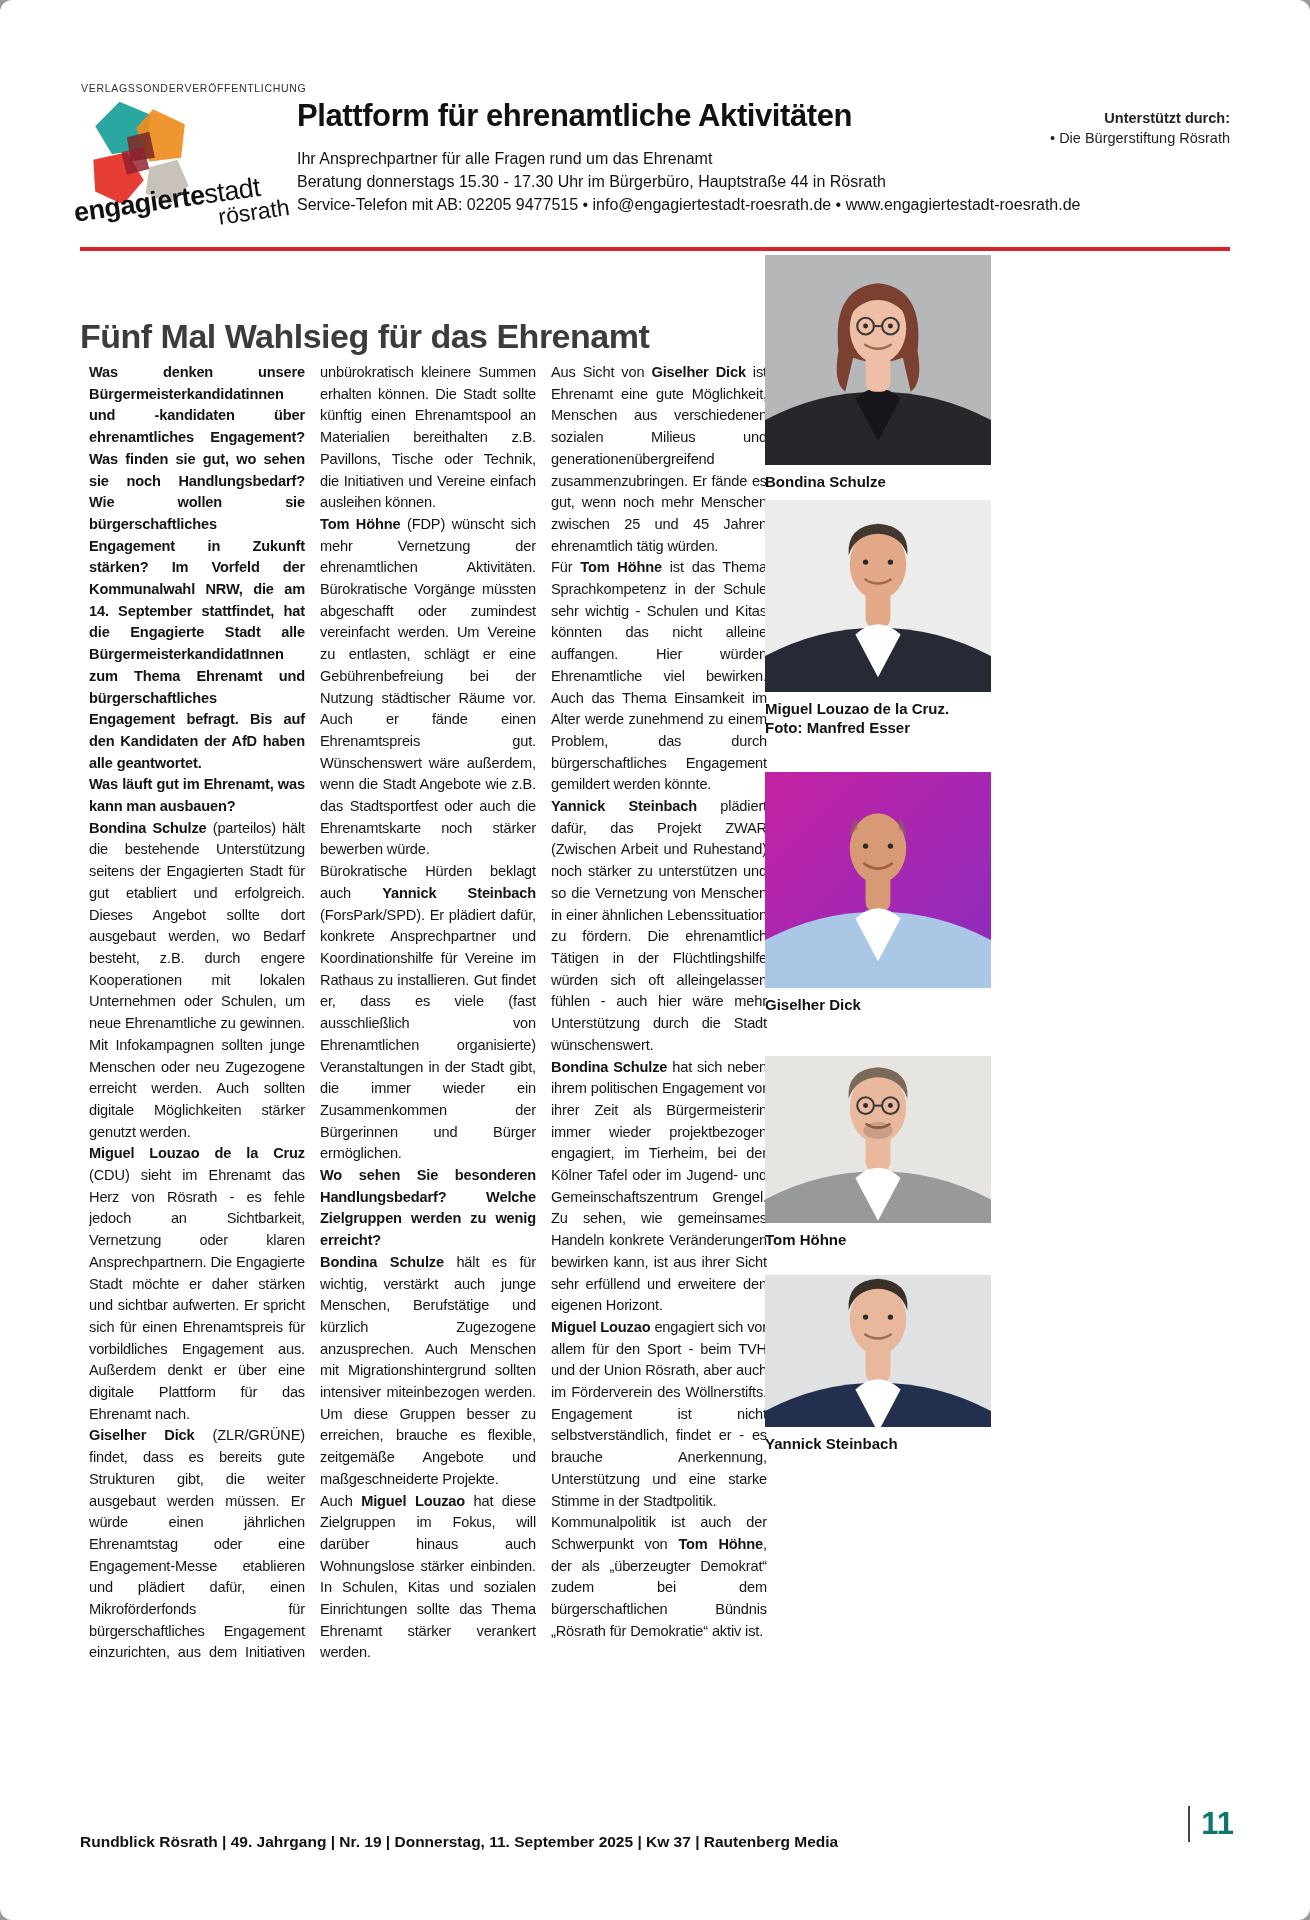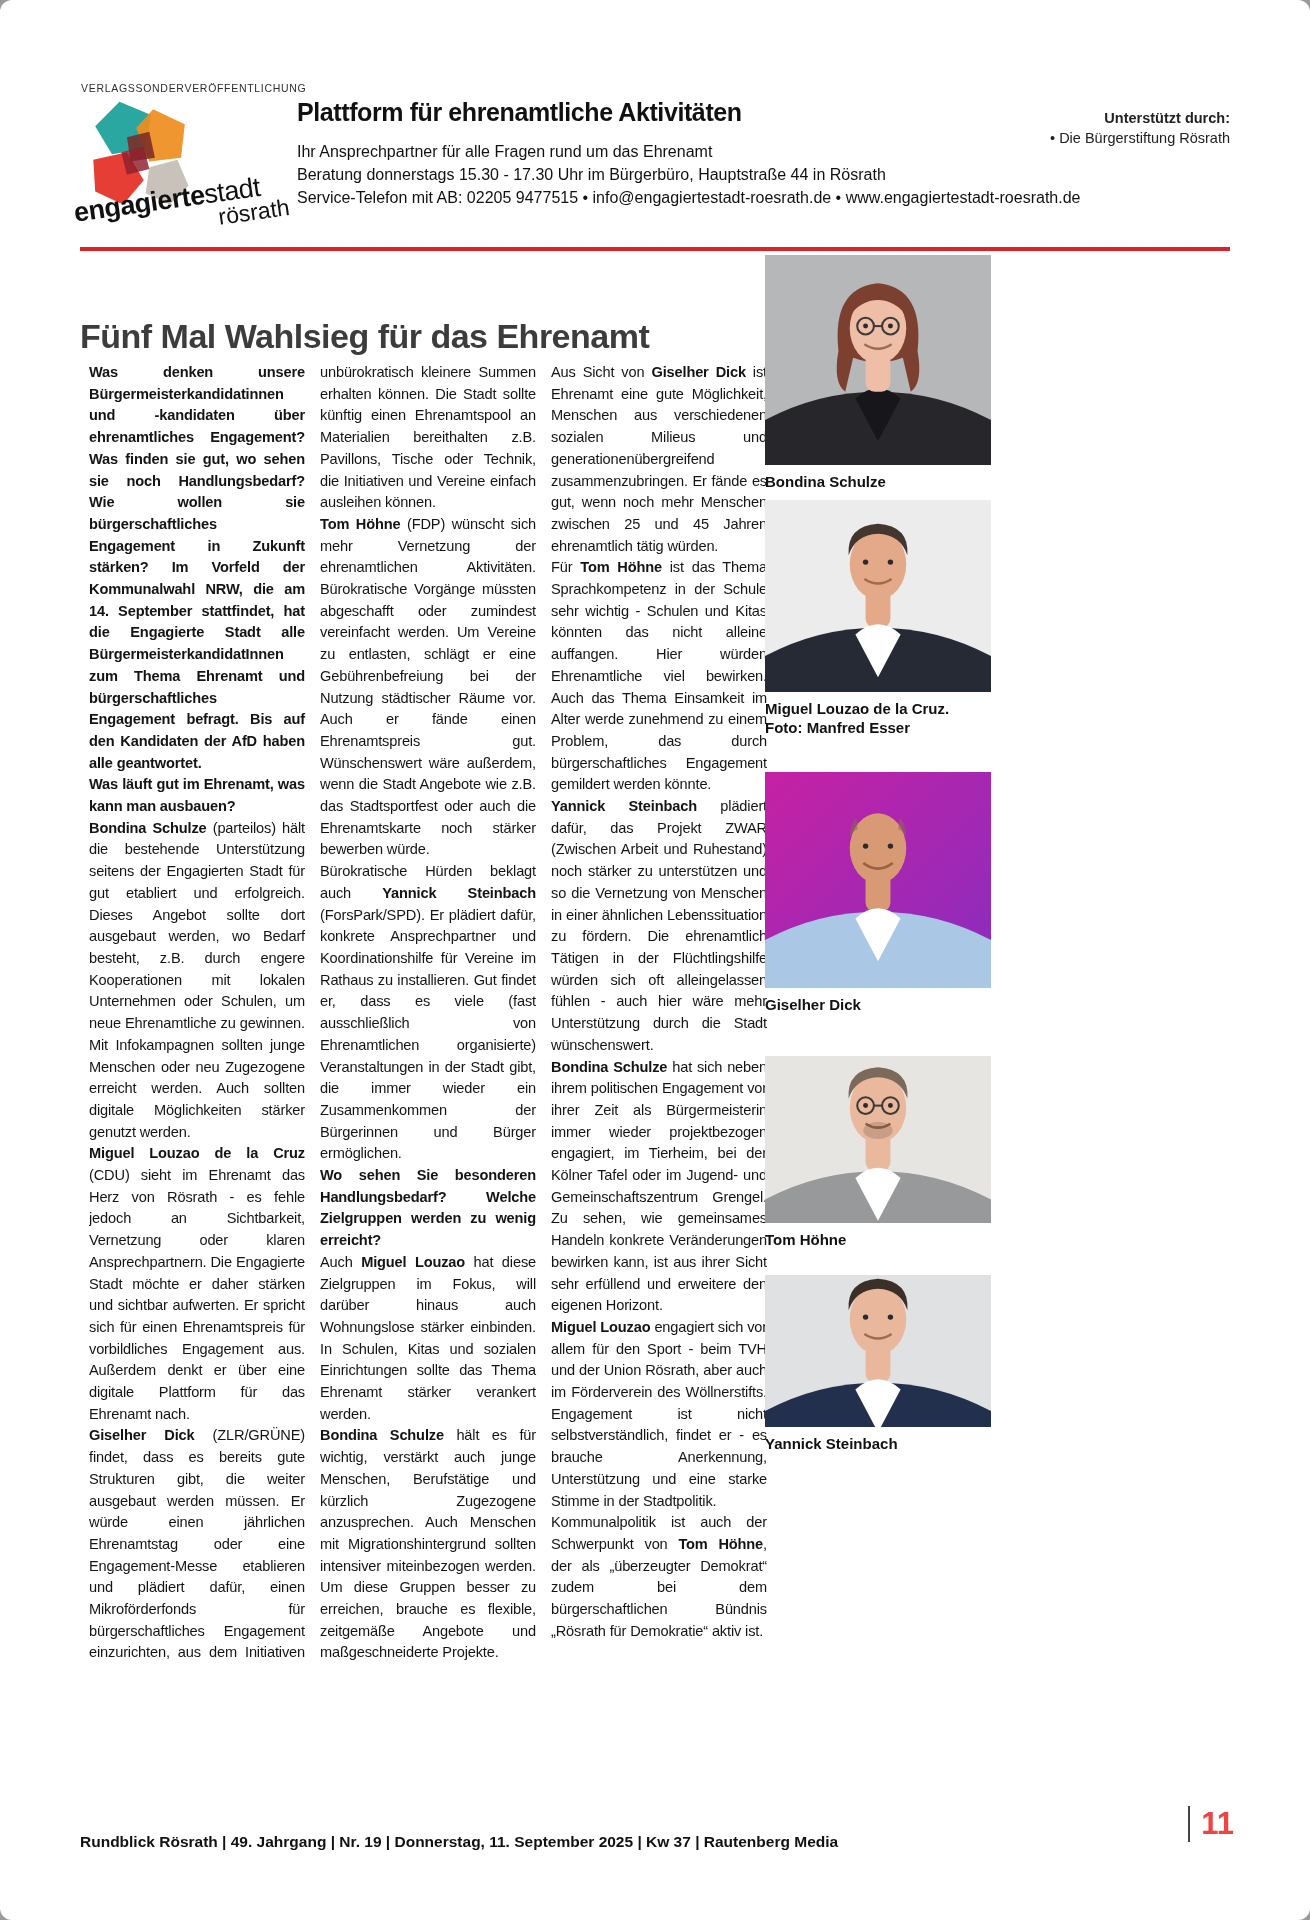--- a/index.html
+++ b/index.html
@@ -7,21 +7,21 @@
         font-family:"Liberation Sans",sans-serif;color:#1a1a1a;overflow:hidden;border-radius:12px;}
 
   
   .kicker{position:absolute;left:81px;top:82px;font-size:10.5px;letter-spacing:.7px;color:#2e2e2e;}
   .logo-svg{position:absolute;left:84px;top:100px;width:112px;height:112px;}
   .logo-text{position:absolute;left:72px;top:198px;width:228px;transform:rotate(-8deg);transform-origin:left top;color:#111;}
   .logo-l1{font-size:27px;letter-spacing:-.5px;white-space:nowrap;}
   .logo-l1 .b{font-weight:bold;}
   .logo-l2{font-size:23px;text-align:right;margin-top:-5px;padding-right:14px;}
   .header-center{position:absolute;left:297px;top:98px;width:910px;}
-  .header-title{font-size:25px;font-weight:bold;color:#111;letter-spacing:-.4px;}
+  .header-title{font-size:31px;font-weight:bold;color:#111;letter-spacing:-.4px;}
   .header-sub{margin-top:13px;font-size:16px;line-height:23px;color:#111;}
   .supported{position:absolute;right:80px;top:108px;width:240px;text-align:right;font-size:14.5px;line-height:20px;color:#222;}
   .supported .lbl{font-weight:bold;}
   .rule{position:absolute;left:80px;top:247px;width:1150px;height:4px;background:#d8232a;}
 
   
   .headline{position:absolute;left:80px;top:294px;width:700px;font-size:34px;font-weight:bold;color:#3c3c3c;letter-spacing:-.5px;}
   .article{position:absolute;left:89px;top:362px;width:678px;height:1452px;
            column-count:3;column-gap:15px;font-size:14.6px;line-height:21.7px;
            text-align:justify;letter-spacing:-.15px;color:#141414;overflow:hidden;}
@@ -34,21 +34,21 @@
   .photo{display:block;width:226px;}
   .f1 .photo{height:210px;} .f1{margin-bottom:9px;}
   .f2 .photo{height:192px;} .f2{margin-bottom:35px;}
   .f3 .photo{height:216px;} .f3{margin-bottom:42px;}
   .f4 .photo{height:167px;} .f4{margin-bottom:26px;}
   .f5 .photo{height:152px;} .f5{margin-bottom:0;}
   .caption{margin-top:7px;font-size:15px;font-weight:bold;line-height:19px;color:#111;}
 
   
   .footer-line{position:absolute;left:80px;top:1833px;font-size:15.5px;font-weight:bold;color:#111;}
-  .page-no{position:absolute;right:76px;top:1806px;font-size:31px;font-weight:bold;color:#ef4444;display:flex;align-items:flex-start;}
+  .page-no{position:absolute;right:76px;top:1806px;font-size:31px;font-weight:bold;color:#0f766e;display:flex;align-items:flex-start;}
   .page-no .bar{display:inline-block;width:2px;height:36px;background:#444;margin-right:11px;}
 </style>
 </head>
 <body>
 
 <div class="page">
 
   <div class="kicker">VERLAGSSONDERVERÖFFENTLICHUNG</div>
 
   <svg class="logo-svg" viewBox="0 0 120 120">
@@ -84,22 +84,22 @@
 
   <div class="article">
     <p class="b">Was denken unsere Bürgermeisterkandidatinnen und -kandidaten über ehrenamtliches Engagement? Was finden sie gut, wo sehen sie noch Handlungsbedarf? Wie wollen sie bürgerschaftliches Engagement in Zukunft stärken? Im Vorfeld der Kommunalwahl NRW, die am 14. September stattfindet, hat die Engagierte Stadt alle BürgermeisterkandidatInnen zum Thema Ehrenamt und bürgerschaftliches Engagement befragt. Bis auf den Kandidaten der AfD haben alle geantwortet.</p>
     <p class="b">Was läuft gut im Ehrenamt, was kann man ausbauen?</p>
     <p><span></span><b>Bondina Schulze</b><span> (parteilos) hält die bestehende Unterstützung seitens der Engagierten Stadt für gut etabliert und erfolgreich. Dieses Angebot sollte dort ausgebaut werden, wo Bedarf besteht, z.B. durch engere Kooperationen mit lokalen Unternehmen oder Schulen, um neue Ehrenamtliche zu gewinnen. Mit Infokampagnen sollten junge Menschen oder neu Zugezogene erreicht werden. Auch sollten digitale Möglichkeiten stärker genutzt werden.</span></p>
     <p><span></span><b>Miguel Louzao de la Cruz</b><span> (CDU) sieht im Ehrenamt das Herz von Rösrath - es fehle jedoch an Sichtbarkeit, Vernetzung oder klaren Ansprechpartnern. Die Engagierte Stadt möchte er daher stärken und sichtbar aufwerten. Er spricht sich für einen Ehrenamtspreis für vorbildliches Engagement aus. Außerdem denkt er über eine digitale Plattform für das Ehrenamt nach.</span></p>
     <p><span></span><b>Giselher Dick</b><span> (ZLR/GRÜNE) findet, dass es bereits gute Strukturen gibt, die weiter ausgebaut werden müssen. Er würde einen jährlichen Ehrenamtstag oder eine Engagement-Messe etablieren und plädiert dafür, einen Mikroförderfonds für bürgerschaftliches Engagement einzurichten, aus dem Initiativen unbürokratisch kleinere Summen erhalten können. Die Stadt sollte künftig einen Ehrenamtspool an Materialien bereithalten z.B. Pavillons, Tische oder Technik, die Initiativen und Vereine einfach ausleihen können.</span></p>
     <p><span></span><b>Tom Höhne</b><span> (FDP) wünscht sich mehr Vernetzung der ehrenamtlichen Aktivitäten. Bürokratische Vorgänge müssten abgeschafft oder zumindest vereinfacht werden. Um Vereine zu entlasten, schlägt er eine Gebührenbefreiung bei der Nutzung städtischer Räume vor. Auch er fände einen Ehrenamtspreis gut. Wünschenswert wäre außerdem, wenn die Stadt Angebote wie z.B. das Stadtsportfest oder auch die Ehrenamtskarte noch stärker bewerben würde.</span></p>
     <p><span>Bürokratische Hürden beklagt auch </span><b>Yannick Steinbach</b><span> (ForsPark/SPD). Er plädiert dafür, konkrete Ansprechpartner und Koordinationshilfe für Vereine im Rathaus zu installieren. Gut findet er, dass es viele (fast ausschließlich von Ehrenamtlichen organisierte) Veranstaltungen in der Stadt gibt, die immer wieder ein Zusammenkommen der Bürgerinnen und Bürger ermöglichen.</span></p>
     <p class="b">Wo sehen Sie besonderen Handlungsbedarf? Welche Zielgruppen werden zu wenig erreicht?</p>
+    <p><span></span><b>Bondina Schulze</b><span> hält es für wichtig, verstärkt auch junge Menschen, Berufstätige und kürzlich Zugezogene anzusprechen. Auch Menschen mit Migrationshintergrund sollten intensiver miteinbezogen werden. Um diese Gruppen besser zu erreichen, brauche es flexible, zeitgemäße Angebote und maßgeschneiderte Projekte.</span></p>
     <p><span>Auch </span><b>Miguel Louzao</b><span> hat diese Zielgruppen im Fokus, will darüber hinaus auch Wohnungslose stärker einbinden. In Schulen, Kitas und sozialen Einrichtungen sollte das Thema Ehrenamt stärker verankert werden.</span></p>
-    <p><span></span><b>Bondina Schulze</b><span> hält es für wichtig, verstärkt auch junge Menschen, Berufstätige und kürzlich Zugezogene anzusprechen. Auch Menschen mit Migrationshintergrund sollten intensiver miteinbezogen werden. Um diese Gruppen besser zu erreichen, brauche es flexible, zeitgemäße Angebote und maßgeschneiderte Projekte.</span></p>
     <p><span>Aus Sicht von </span><b>Giselher Dick</b><span> ist Ehrenamt eine gute Möglichkeit, Menschen aus verschiedenen sozialen Milieus und generationenübergreifend zusammenzubringen. Er fände es gut, wenn noch mehr Menschen zwischen 25 und 45 Jahren ehrenamtlich tätig würden.</span></p>
     <p><span>Für </span><b>Tom Höhne</b><span> ist das Thema Sprachkompetenz in der Schule sehr wichtig - Schulen und Kitas könnten das nicht alleine auffangen. Hier würden Ehrenamtliche viel bewirken. Auch das Thema Einsamkeit im Alter werde zunehmend zu einem Problem, das durch bürgerschaftliches Engagement gemildert werden könnte.</span></p>
     <p><span></span><b>Yannick Steinbach</b><span> plädiert dafür, das Projekt ZWAR (Zwischen Arbeit und Ruhestand) noch stärker zu unterstützen und so die Vernetzung von Menschen in einer ähnlichen Lebenssituation zu fördern. Die ehrenamtlich Tätigen in der Flüchtlingshilfe würden sich oft alleingelassen fühlen - auch hier wäre mehr Unterstützung durch die Stadt wünschenswert.</span></p>
     <p><span></span><b>Bondina Schulze</b><span> hat sich neben ihrem politischen Engagement vor ihrer Zeit als Bürgermeisterin immer wieder projektbezogen engagiert, im Tierheim, bei der Kölner Tafel oder im Jugend- und Gemeinschaftszentrum Grengel. Zu sehen, wie gemeinsames Handeln konkrete Veränderungen bewirken kann, ist aus ihrer Sicht sehr erfüllend und erweitere den eigenen Horizont.</span></p>
     <p><span></span><b>Miguel Louzao</b><span> engagiert sich vor allem für den Sport - beim TVH und der Union Rösrath, aber auch im Förderverein des Wöllnerstifts. Engagement ist nicht selbstverständlich, findet er - es brauche Anerkennung, Unterstützung und eine starke Stimme in der Stadtpolitik.</span></p>
     <p><span>Kommunalpolitik ist auch der Schwerpunkt von </span><b>Tom Höhne</b><span>, der als „überzeugter Demokrat“ zudem bei dem bürgerschaftlichen Bündnis „Rösrath für Demokratie“ aktiv ist.</span></p>
   </div>
 
   <div class="photos">
 

